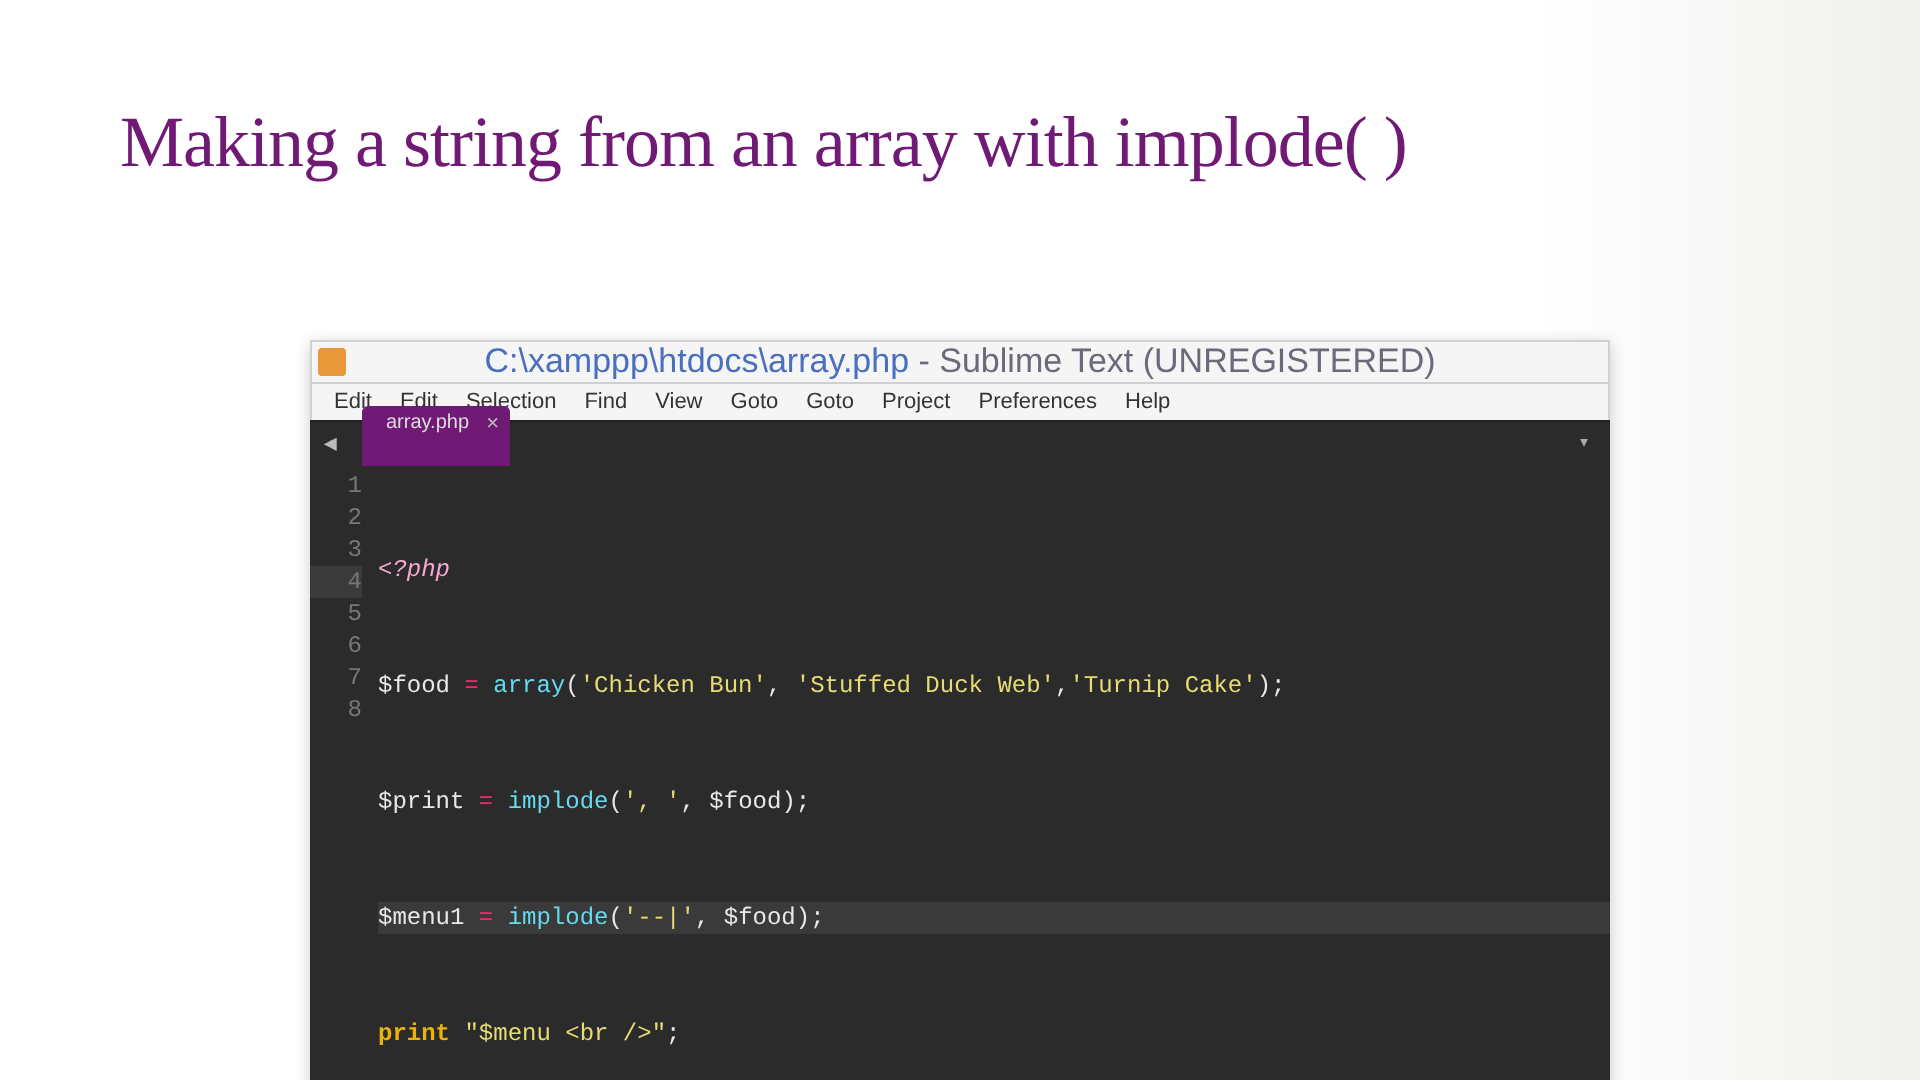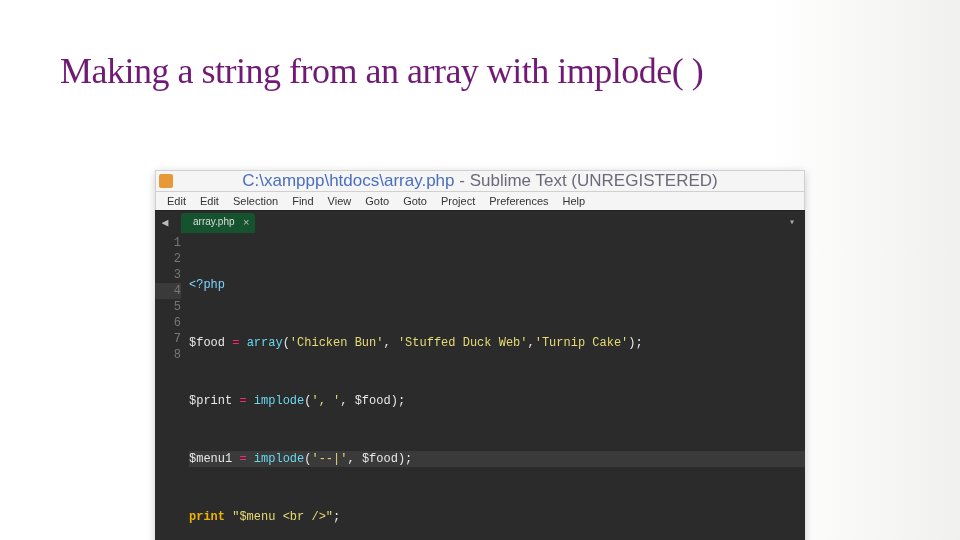--- a/index.html
+++ b/index.html
@@ -96,23 +96,23 @@
     width: 20px;
     height: 22px;
     display: flex;
     align-items: center;
     justify-content: center;
     color: #bbb;
     font-size: 11px;
     background: #2b2b2b;
   }
   .tabrow .tab {
-    background: #14532d;
+    background: #701a75;
     color: #ddd;
-    height: 20px;
+    height: 30px;
     line-height: 18px;
     padding: 0 20px 0 12px;
     margin-left: 6px;
     border-radius: 3px 3px 0 0;
     position: relative;
     font-family: 'Segoe UI', Tahoma, sans-serif;
     font-size: 10px;
   }
   .tabrow .tab .close {
     position: absolute;
@@ -155,21 +155,21 @@
   .code-lines {
     flex: 1;
     color: #e8e8e8;
     white-space: pre;
   }
   .line-active {
     background: #3a3a3a;
   }
 
   
-  .tk-tag { color: #7dd3fc; }
+  .tk-tag { color: #f9a8d4; font-style: italic; }
   .tk-var { color: #e8e8e8; }
   .tk-op  { color: #f92672; }     
   .tk-func{ color: #66d9ef; }     
   .tk-str { color: #e6db74; }     
   .tk-punc{ color: #e8e8e8; }
   .tk-key { color: #eab308; font-weight: bold; }     
 </style>
 </head>
 <body>
 

